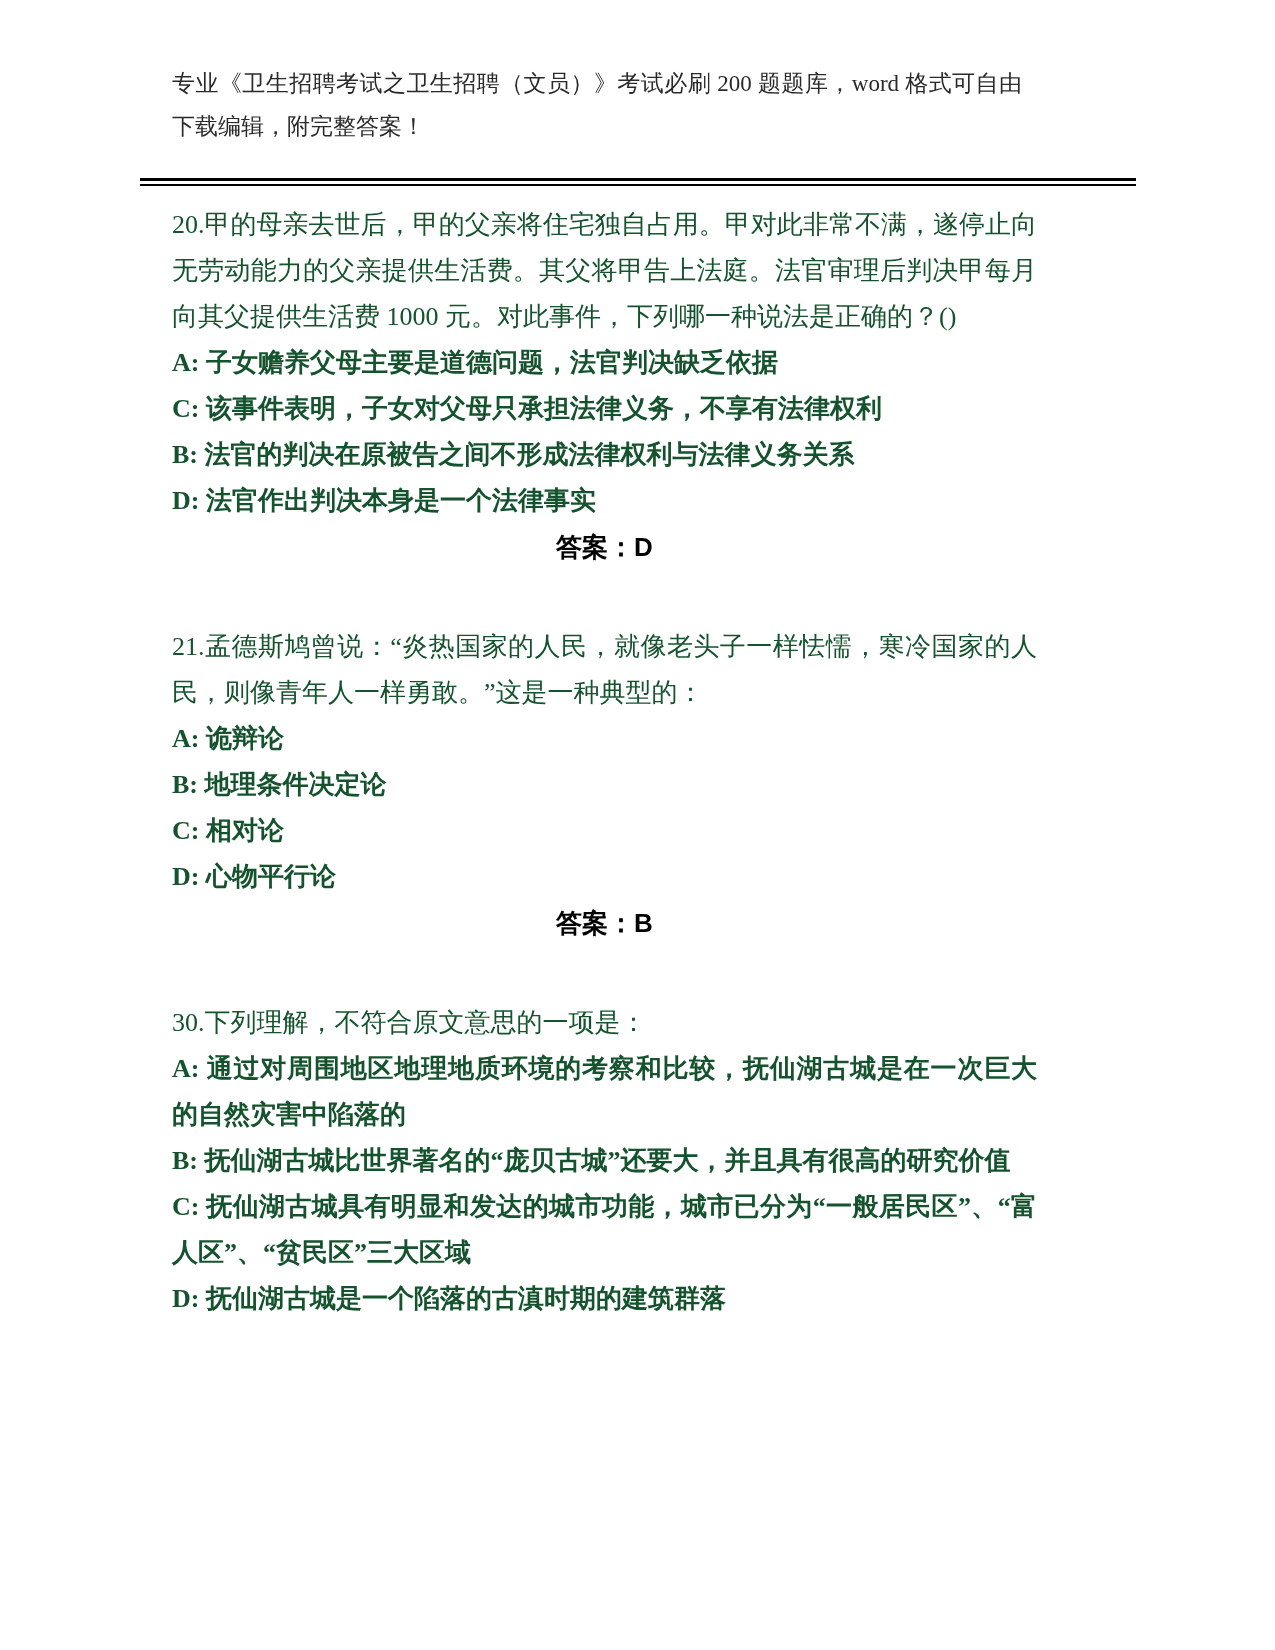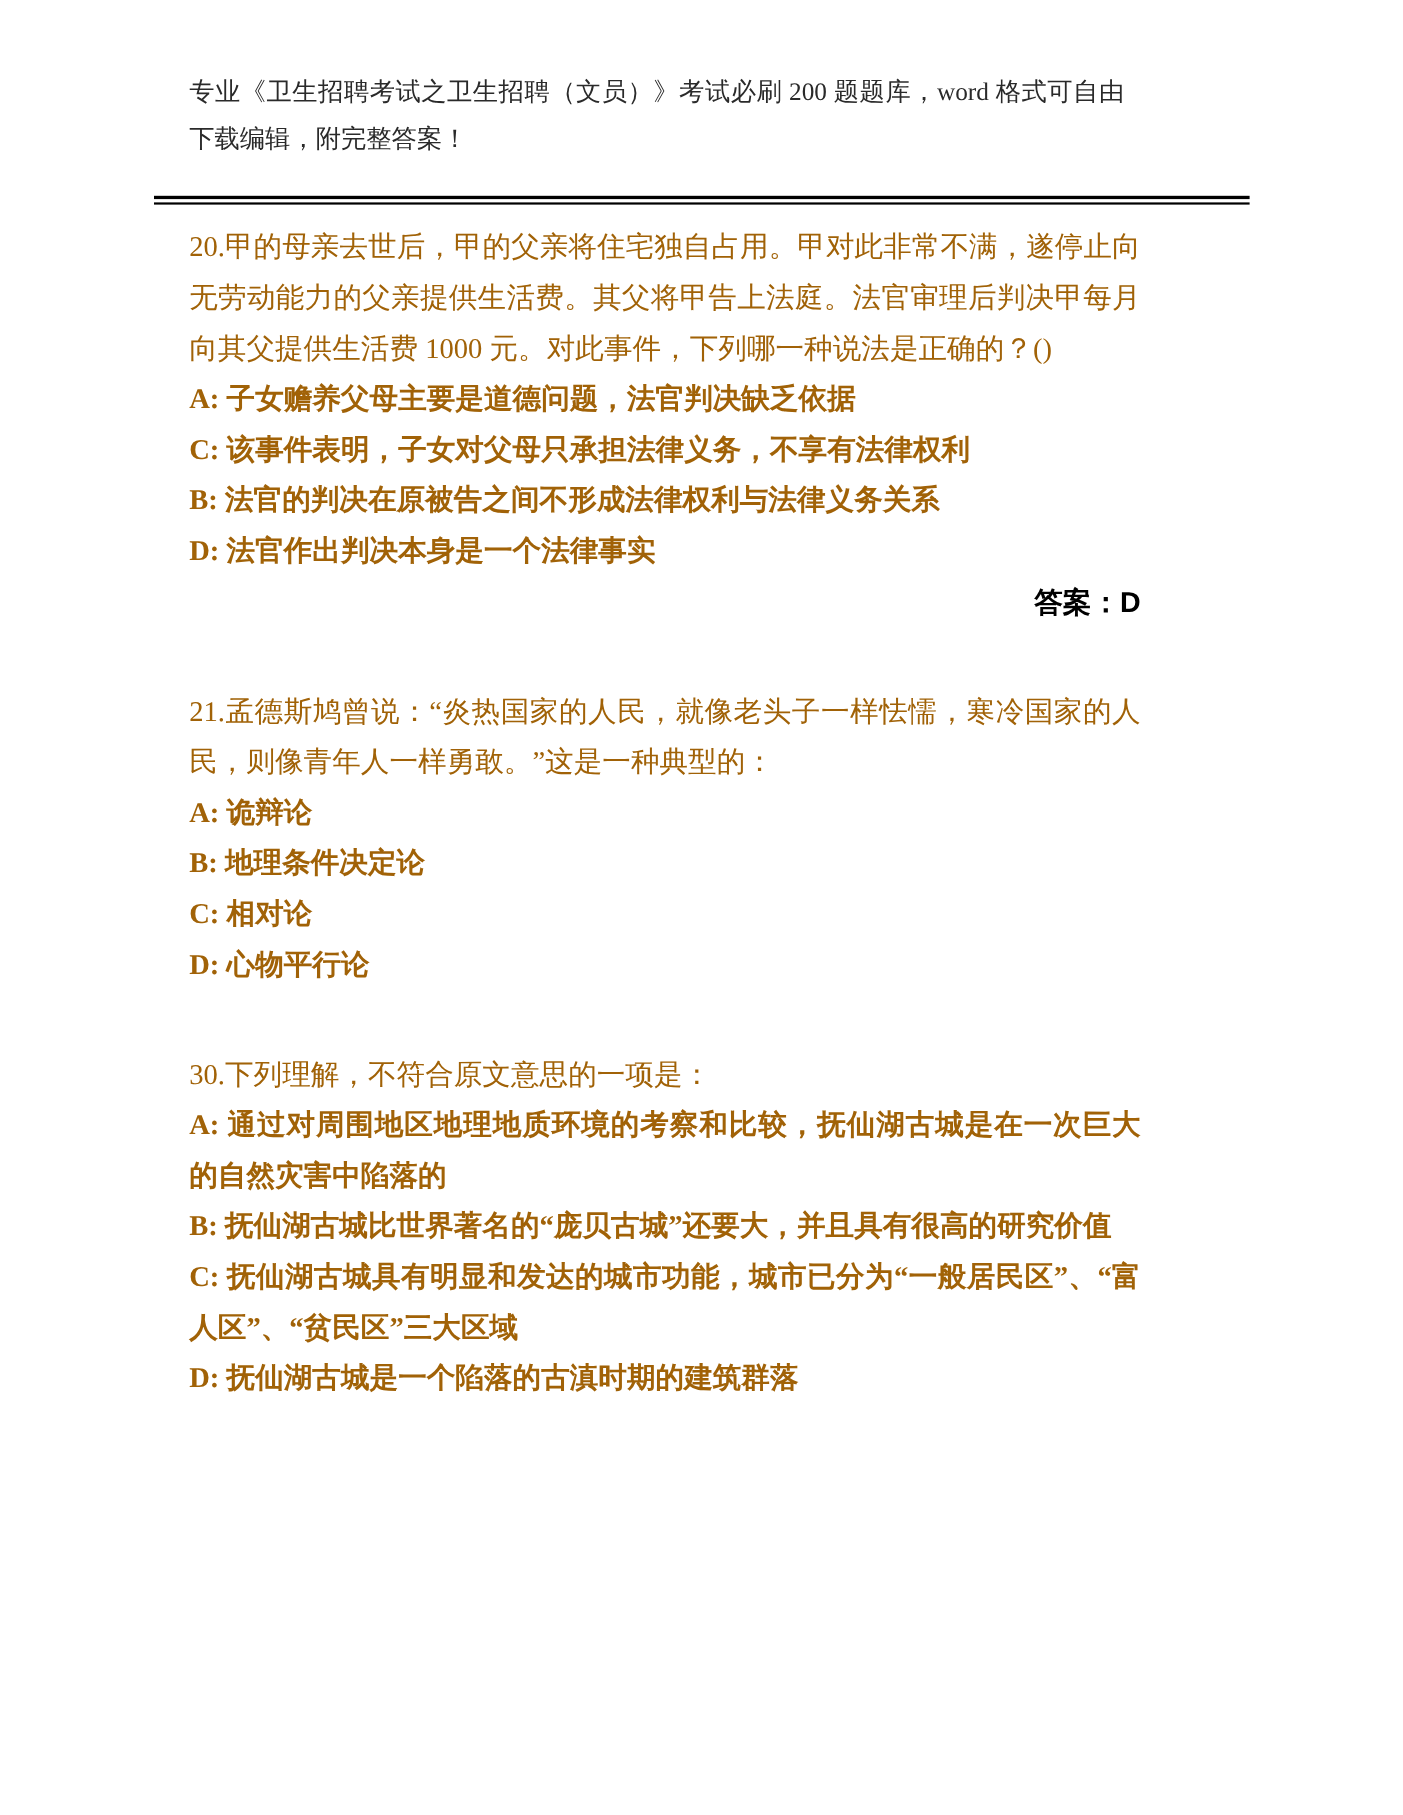--- a/index.html
+++ b/index.html
@@ -44,33 +44,33 @@
     margin-top: 54px;
   }
   .question-block:first-child {
     margin-top: 4px;
   }
   .question-block p {
     margin: 0;
     font-size: 26px;
     line-height: 46px;
     text-align: justify;
-    color: #a16207;
+    color: #14532d;
   }
   .question-block p.stem {
     font-weight: 400;
   }
   .question-block p.option {
     font-weight: 700;
   }
   .question-block p.answer {
     font-family: "Liberation Sans", sans-serif;
     font-weight: 700;
     color: #000000;
-    text-align: right;
+    text-align: center;
   }
 </style>
 </head>
 <body>
 
 <div class="page">
 
   <header class="doc-header">
     <p>专业《卫生招聘考试之卫生招聘（文员）》考试必刷 200 题题库，word 格式可自由下载编辑，附完整答案！</p>
   </header>
@@ -87,20 +87,21 @@
       <p class="option">D: 法官作出判决本身是一个法律事实</p>
       <p class="answer">答案：D</p>
     </section>
 
     <section class="question-block">
       <p class="stem">21.孟德斯鸠曾说：“炎热国家的人民，就像老头子一样怯懦，寒冷国家的人民，则像青年人一样勇敢。”这是一种典型的：</p>
       <p class="option">A: 诡辩论</p>
       <p class="option">B: 地理条件决定论</p>
       <p class="option">C: 相对论</p>
       <p class="option">D: 心物平行论</p>
+      <p class="answer">答案：B</p>
     </section>
 
     <section class="question-block">
       <p class="stem">30.下列理解，不符合原文意思的一项是：</p>
       <p class="option">A: 通过对周围地区地理地质环境的考察和比较，抚仙湖古城是在一次巨大的自然灾害中陷落的</p>
       <p class="option">B: 抚仙湖古城比世界著名的“庞贝古城”还要大，并且具有很高的研究价值</p>
       <p class="option">C: 抚仙湖古城具有明显和发达的城市功能，城市已分为“一般居民区”、“富人区”、“贫民区”三大区域</p>
       <p class="option">D: 抚仙湖古城是一个陷落的古滇时期的建筑群落</p>
     </section>
 

